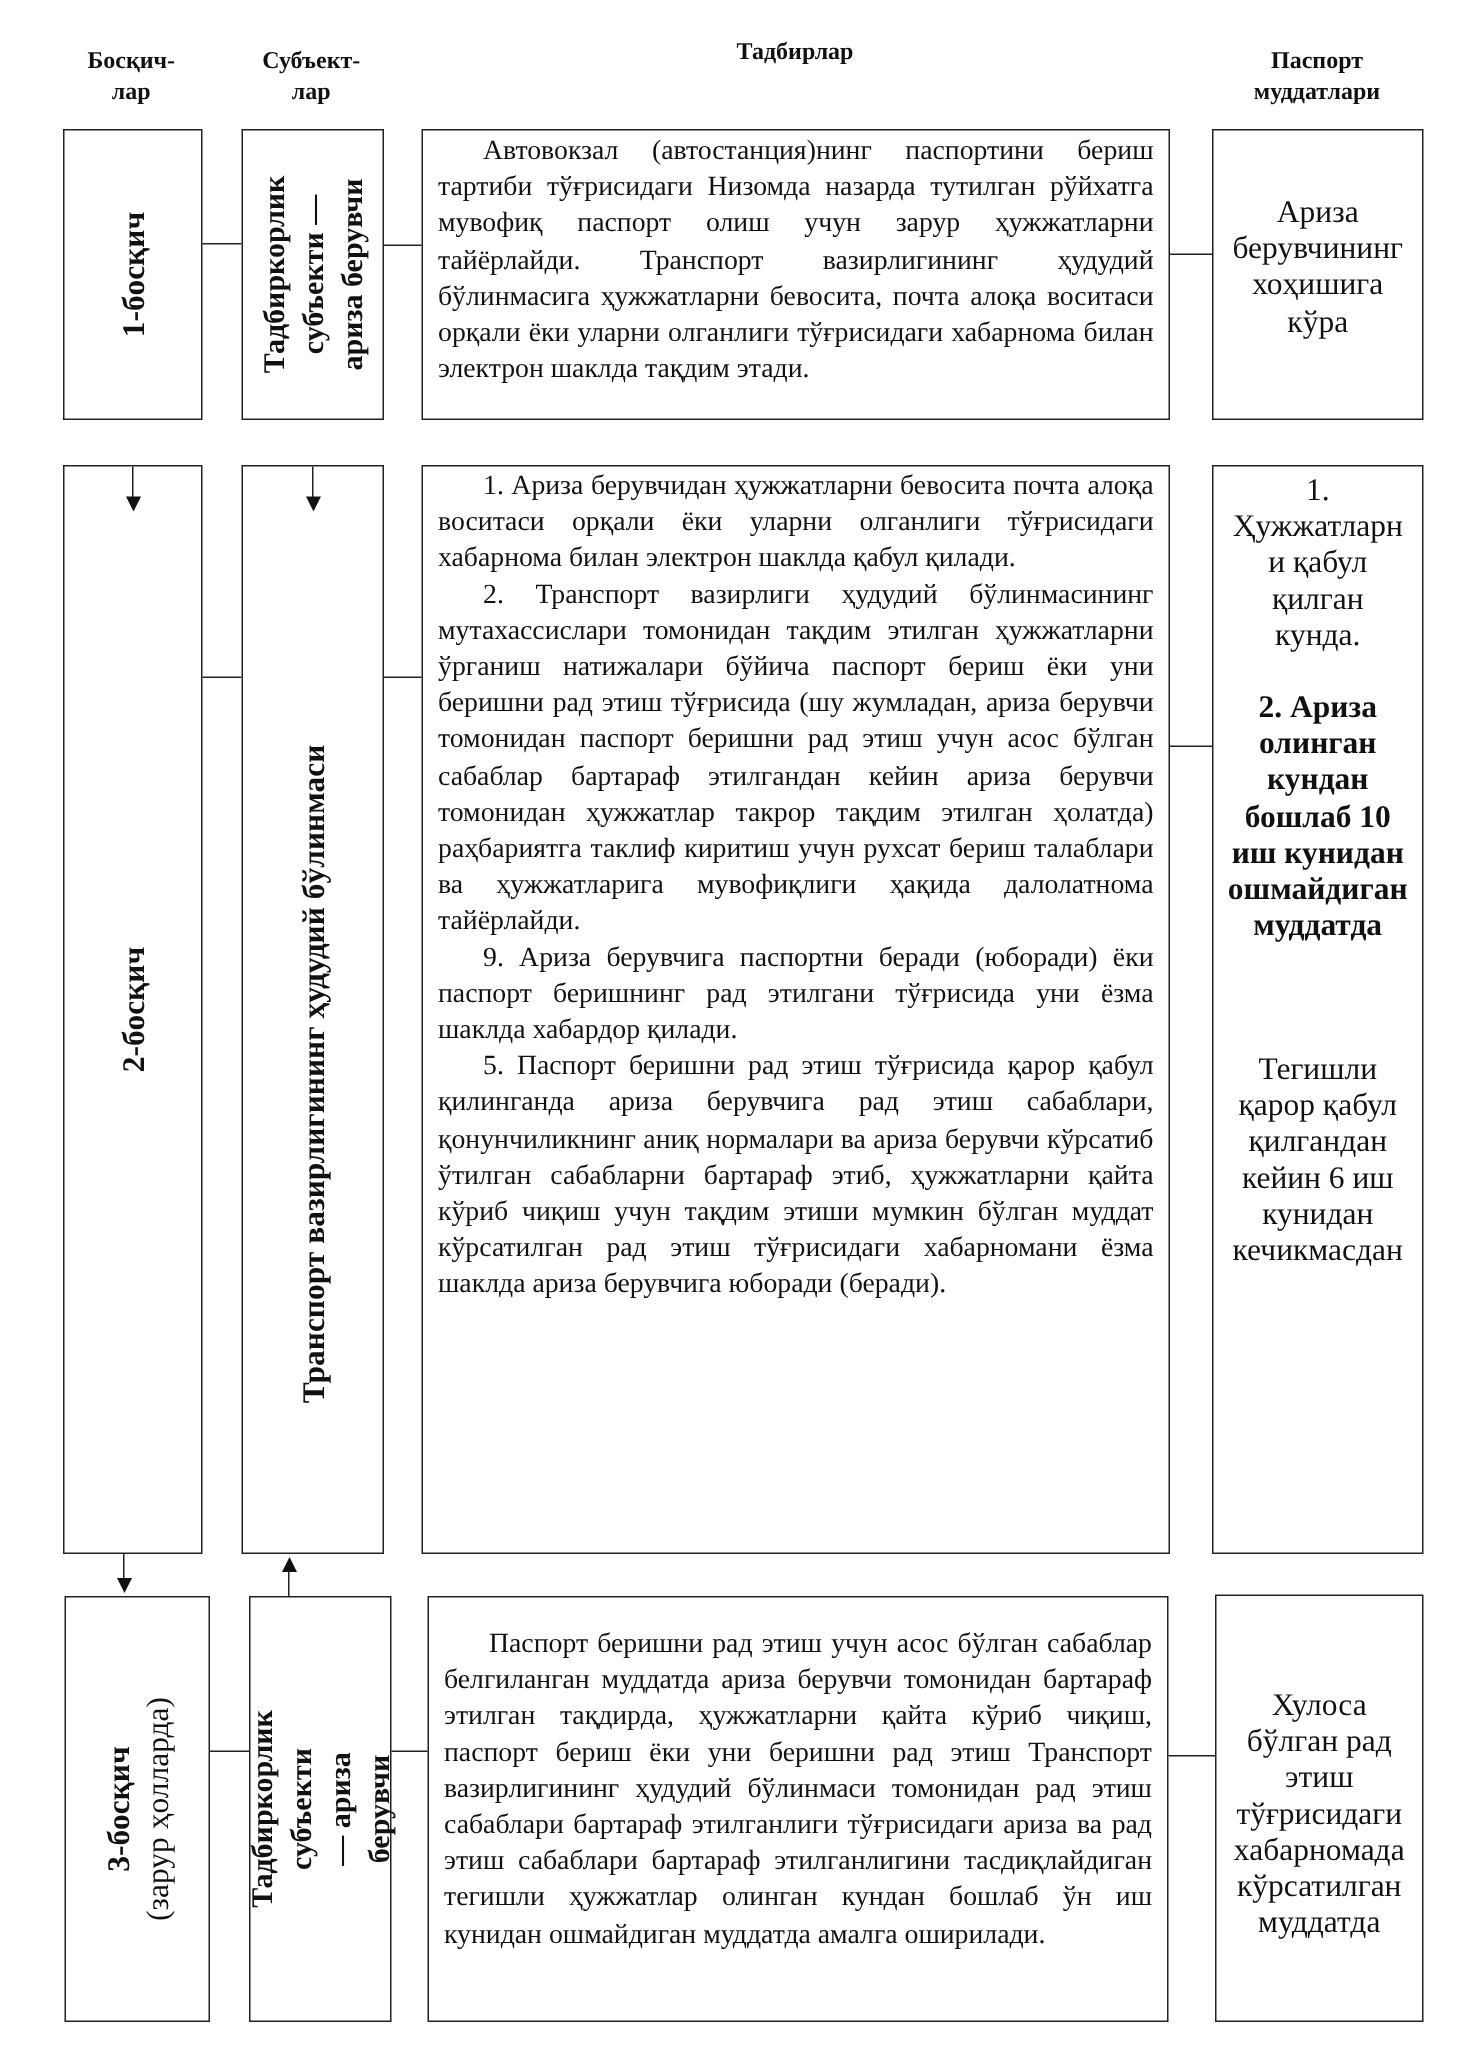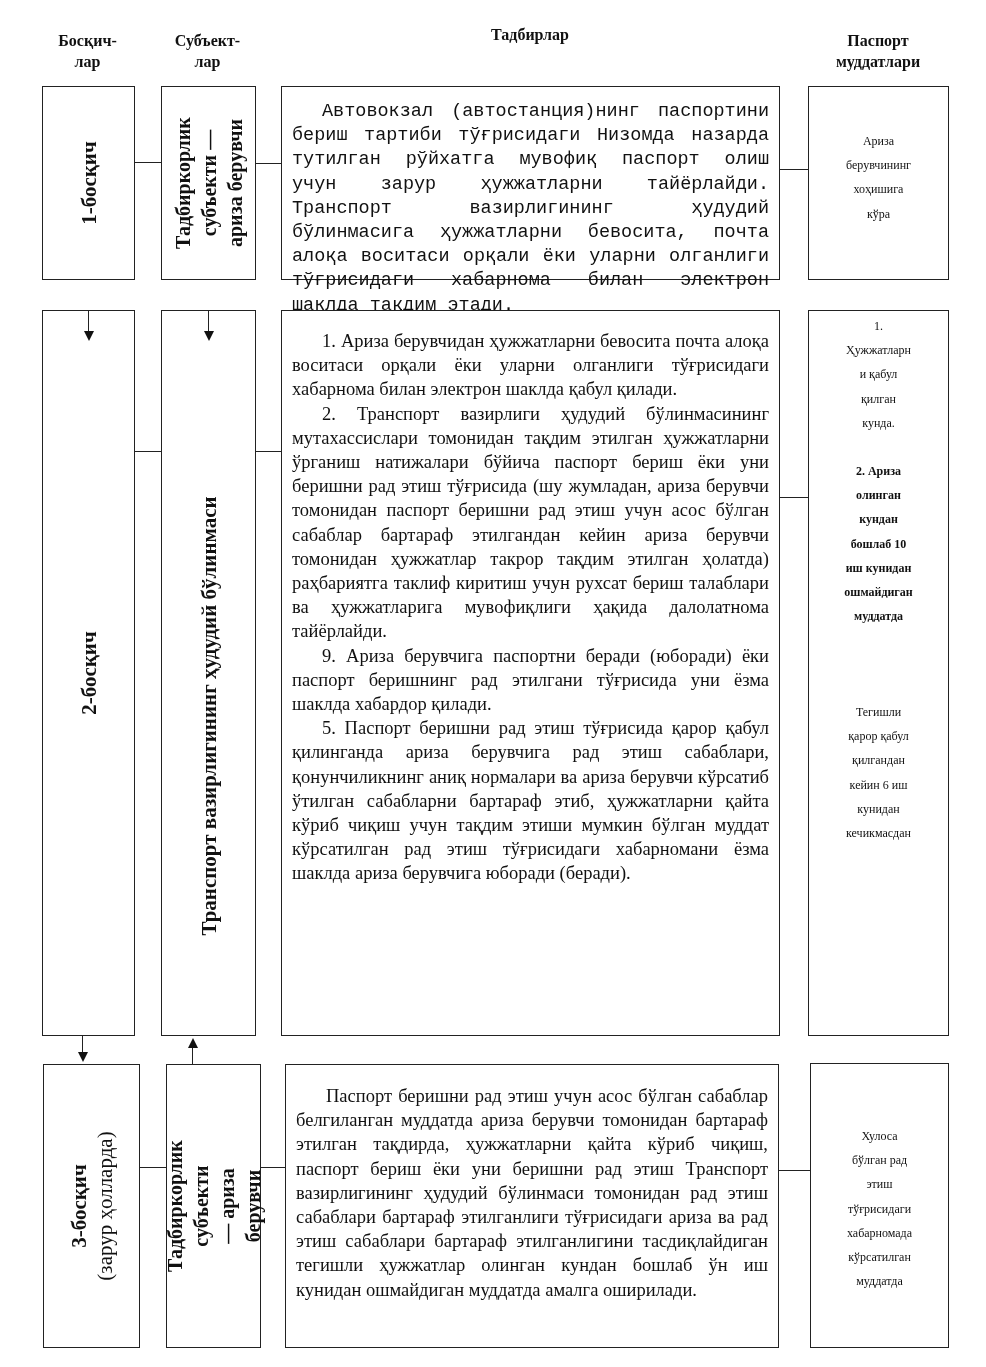--- a/index.html
+++ b/index.html
@@ -7,21 +7,21 @@
          font-family:"Liberation Serif","DejaVu Serif",serif; color:#111; }
   .hdr { position:absolute; font-weight:bold; font-size:16px; line-height:21px; text-align:center; }
   .box { position:absolute; border:1.5px solid #222; box-sizing:border-box; background:#fff; }
   .vt { position:absolute; left:50%; top:50%; transform:translate(-50%,-50%) rotate(-90deg);
         white-space:nowrap; text-align:center; font-size:21px; line-height:26px; }
   .vt.bold { font-weight:bold; }
   .vt .sub { font-weight:normal; display:block; }
   .txt { position:absolute; left:10px; right:10px; font-size:18.5px; line-height:24.2px;
          text-align:justify; }
   .txt p { margin:0; text-indent:30px; }
-  .term { position:absolute; left:4px; right:4px; text-align:center; font-size:12px; line-height:24.2px; }
+  .term { position:absolute; left:4px; right:4px; text-align:center; font-size:21px; line-height:24.2px; }
   .hline { position:absolute; height:0; border-top:1.3px solid #222; }
   .vline { position:absolute; width:0; border-left:1.3px solid #222; }
   .arrow-down { position:absolute; width:0; height:0; border-left:5px solid transparent;
                 border-right:5px solid transparent; border-top:10px solid #111; }
   .arrow-up { position:absolute; width:0; height:0; border-left:5px solid transparent;
               border-right:5px solid transparent; border-bottom:10px solid #111; }
 </style>
 </head>
 <body>
 
@@ -35,21 +35,21 @@
 
 <div class="box" style="left:42px;top:86px;width:93px;height:194px;">
   <div class="vt bold">1-босқич</div>
 </div>
 <div class="box" style="left:161px;top:86px;width:95px;height:194px;">
   <div class="vt bold" style="white-space:pre-line;font-size:20px;line-height:26px;">Тадбиркорлик
 субъекти —
 ариза берувчи</div>
 </div>
 <div class="box" style="left:281px;top:86px;width:499px;height:194px;">
-  <div class="txt" style="top:13px;font-family:Liberation Mono, monospace;">
+  <div class="txt" style="top:2px;">
       <p>Автовокзал (автостанция)нинг паспортини бериш тартиби тўғрисидаги Низомда назарда тутилган рўйхатга мувофиқ паспорт олиш учун зарур ҳужжатларни тайёрлайди. Транспорт вазирлигининг ҳудудий бўлинмасига ҳужжатларни бевосита, почта алоқа воситаси орқали ёки уларни олганлиги тўғрисидаги хабарнома билан электрон шаклда тақдим этади.</p>
     </div>
 </div>
 <div class="box" style="left:808px;top:86px;width:141px;height:194px;">
   <div class="term" style="top:42px;white-space:pre-line;">Ариза
 берувчининг
 хоҳишига
 кўра</div>
 </div>
 <div class="hline" style="left:135px;top:162px;width:26px;"></div>
@@ -60,21 +60,21 @@
   <div class="vline" style="left:45px;top:0;height:22px;"></div>
   <div class="arrow-down" style="left:41px;top:20px;"></div>
   <div class="vt bold">2-босқич</div>
 </div>
 <div class="box" style="left:161px;top:310px;width:95px;height:726px;">
   <div class="vline" style="left:46px;top:0;height:22px;"></div>
   <div class="arrow-down" style="left:42px;top:20px;"></div>
   <div class="vt bold" style="top:56%;">Транспорт вазирлигининг ҳудудий бўлинмаси</div>
 </div>
 <div class="box" style="left:281px;top:310px;width:499px;height:726px;">
-  <div class="txt" style="top:18px;">
+  <div class="txt" style="top:1px;">
     <p>1. Ариза берувчидан ҳужжатларни бевосита почта алоқа воситаси орқали ёки уларни олганлиги тўғрисидаги хабарнома билан электрон шаклда қабул қилади.</p>
     <p>2. Транспорт вазирлиги ҳудудий бўлинмасининг мутахассислари томонидан тақдим этилган ҳужжатларни ўрганиш натижалари бўйича паспорт бериш ёки уни беришни рад этиш тўғрисида (шу жумладан, ариза берувчи томонидан паспорт беришни рад этиш учун асос бўлган сабаблар бартараф этилгандан кейин ариза берувчи томонидан ҳужжатлар такрор тақдим этилган ҳолатда) раҳбариятга таклиф киритиш учун рухсат бериш талаблари ва ҳужжатларига мувофиқлиги ҳақида далолатнома тайёрлайди.</p>
     <p>9. Ариза берувчига паспортни беради (юборади) ёки паспорт беришнинг рад этилгани тўғрисида уни ёзма шаклда хабардор қилади.</p>
     <p>5. Паспорт беришни рад этиш тўғрисида қарор қабул қилинганда ариза берувчига рад этиш сабаблари, қонунчиликнинг аниқ нормалари ва ариза берувчи кўрсатиб ўтилган сабабларни бартараф этиб, ҳужжатларни қайта кўриб чиқиш учун тақдим этиши мумкин бўлган муддат кўрсатилган рад этиш тўғрисидаги хабарномани ёзма шаклда ариза берувчига юборади (беради).</p>
   </div>
 </div>
 <div class="box" style="left:808px;top:310px;width:141px;height:726px;">
   <div class="term" style="top:3px;white-space:pre-line;">1.
 Ҳужжатларн
 и қабул

